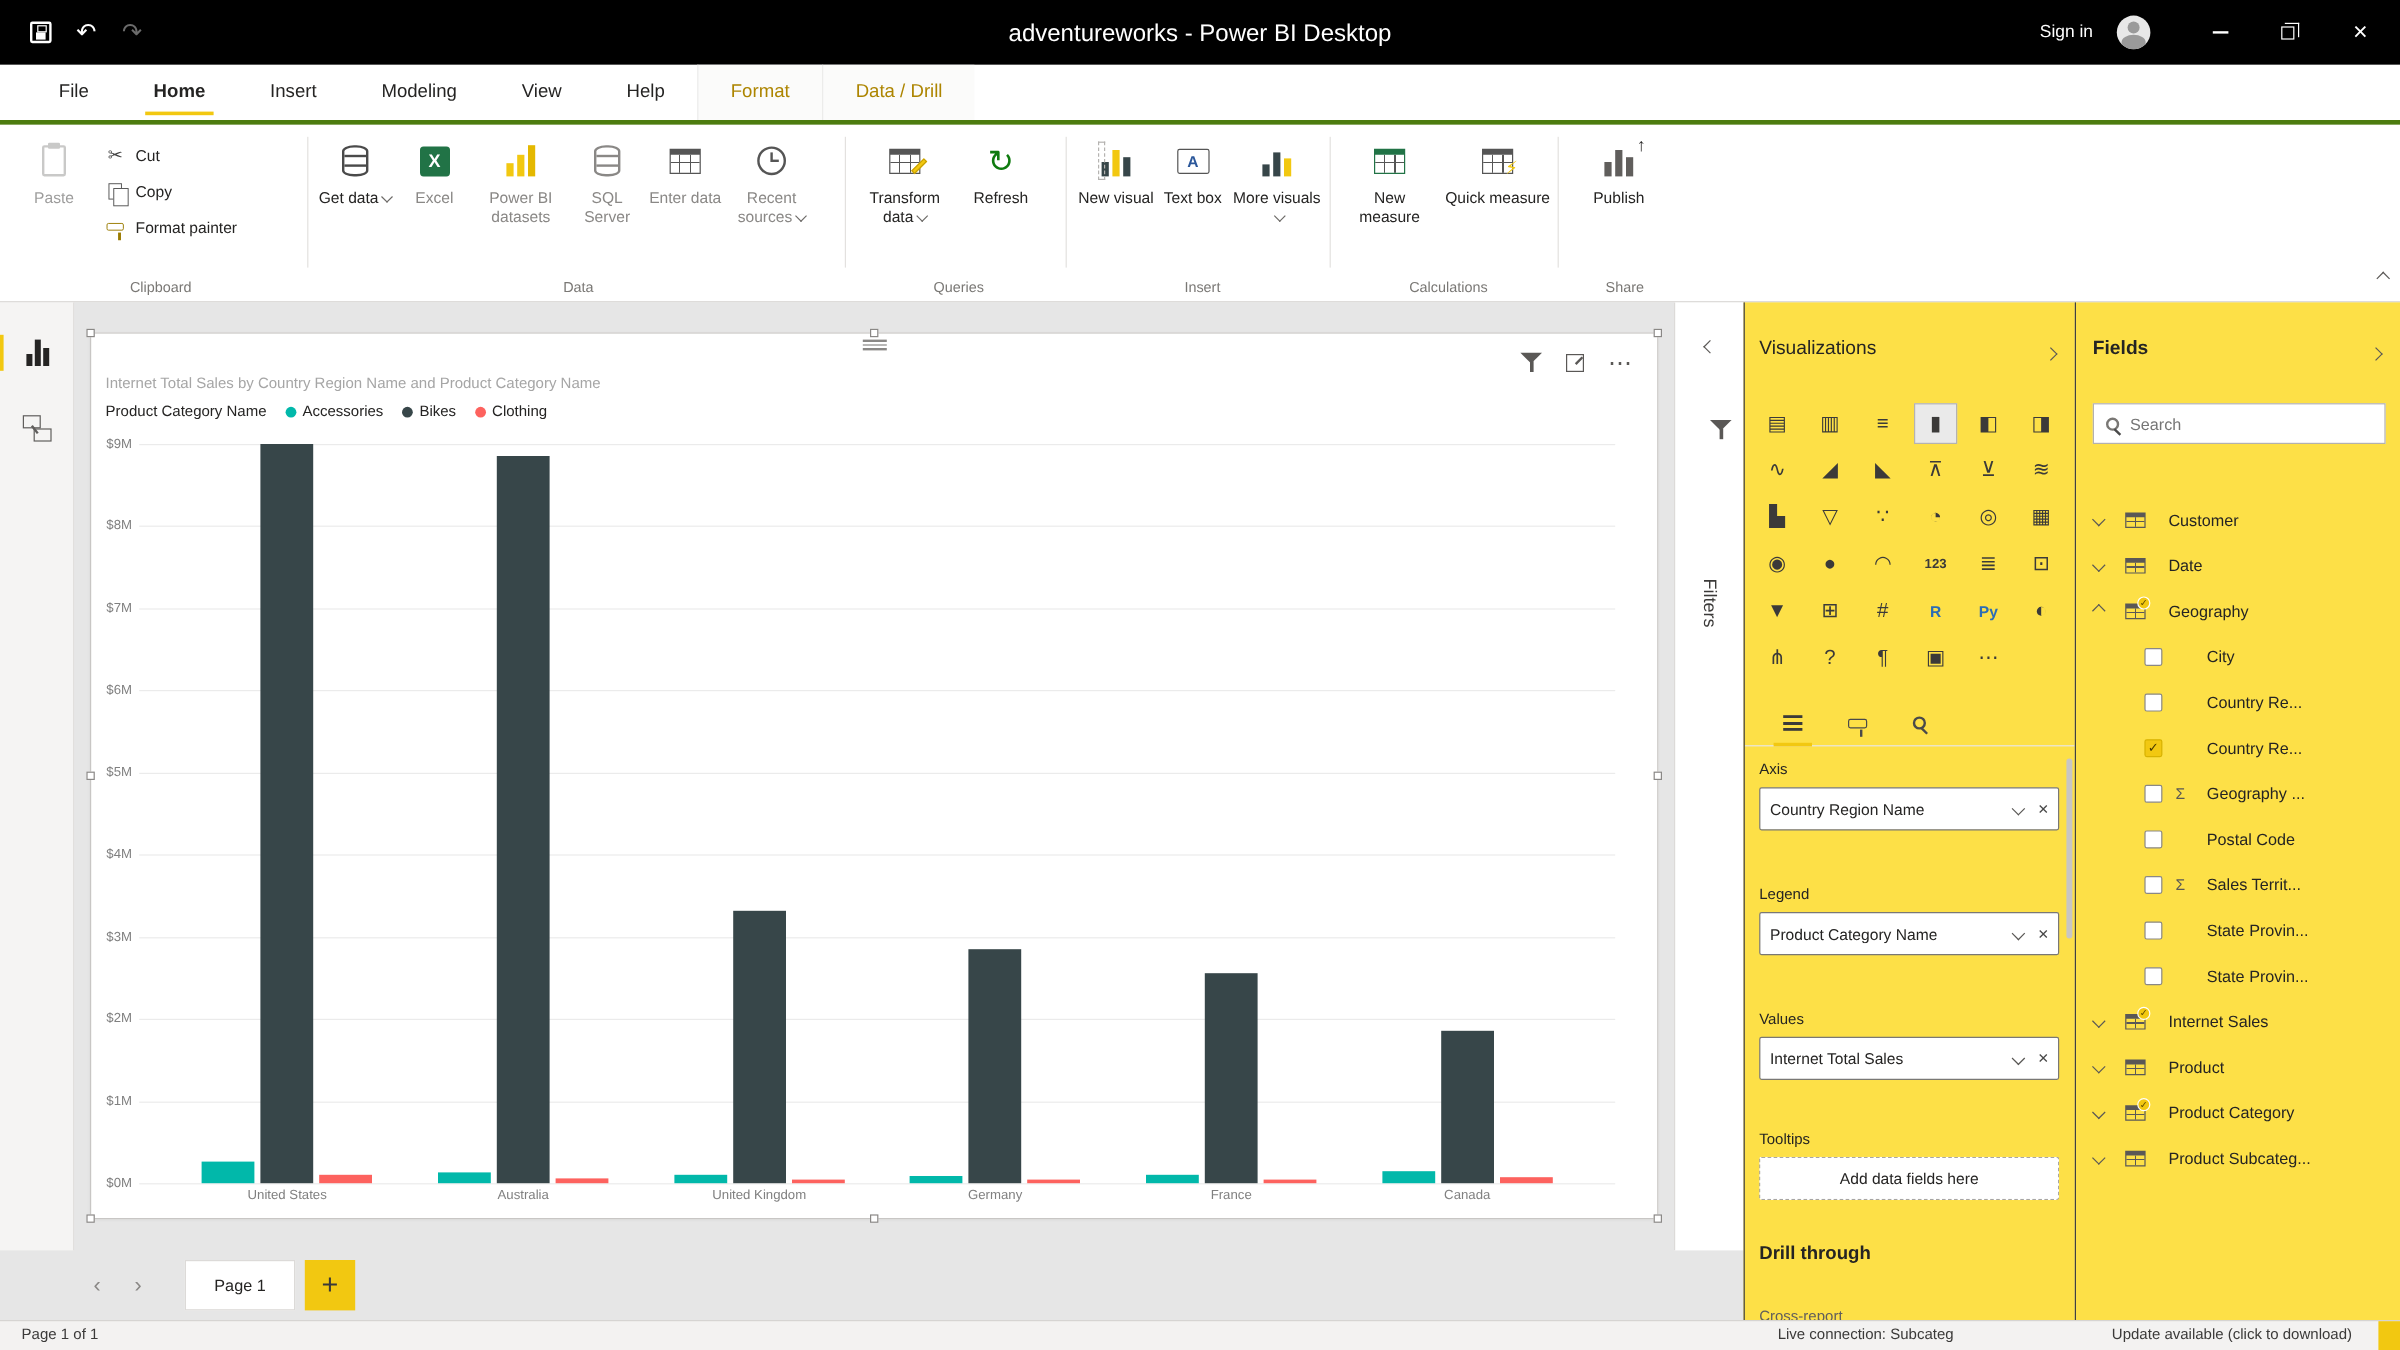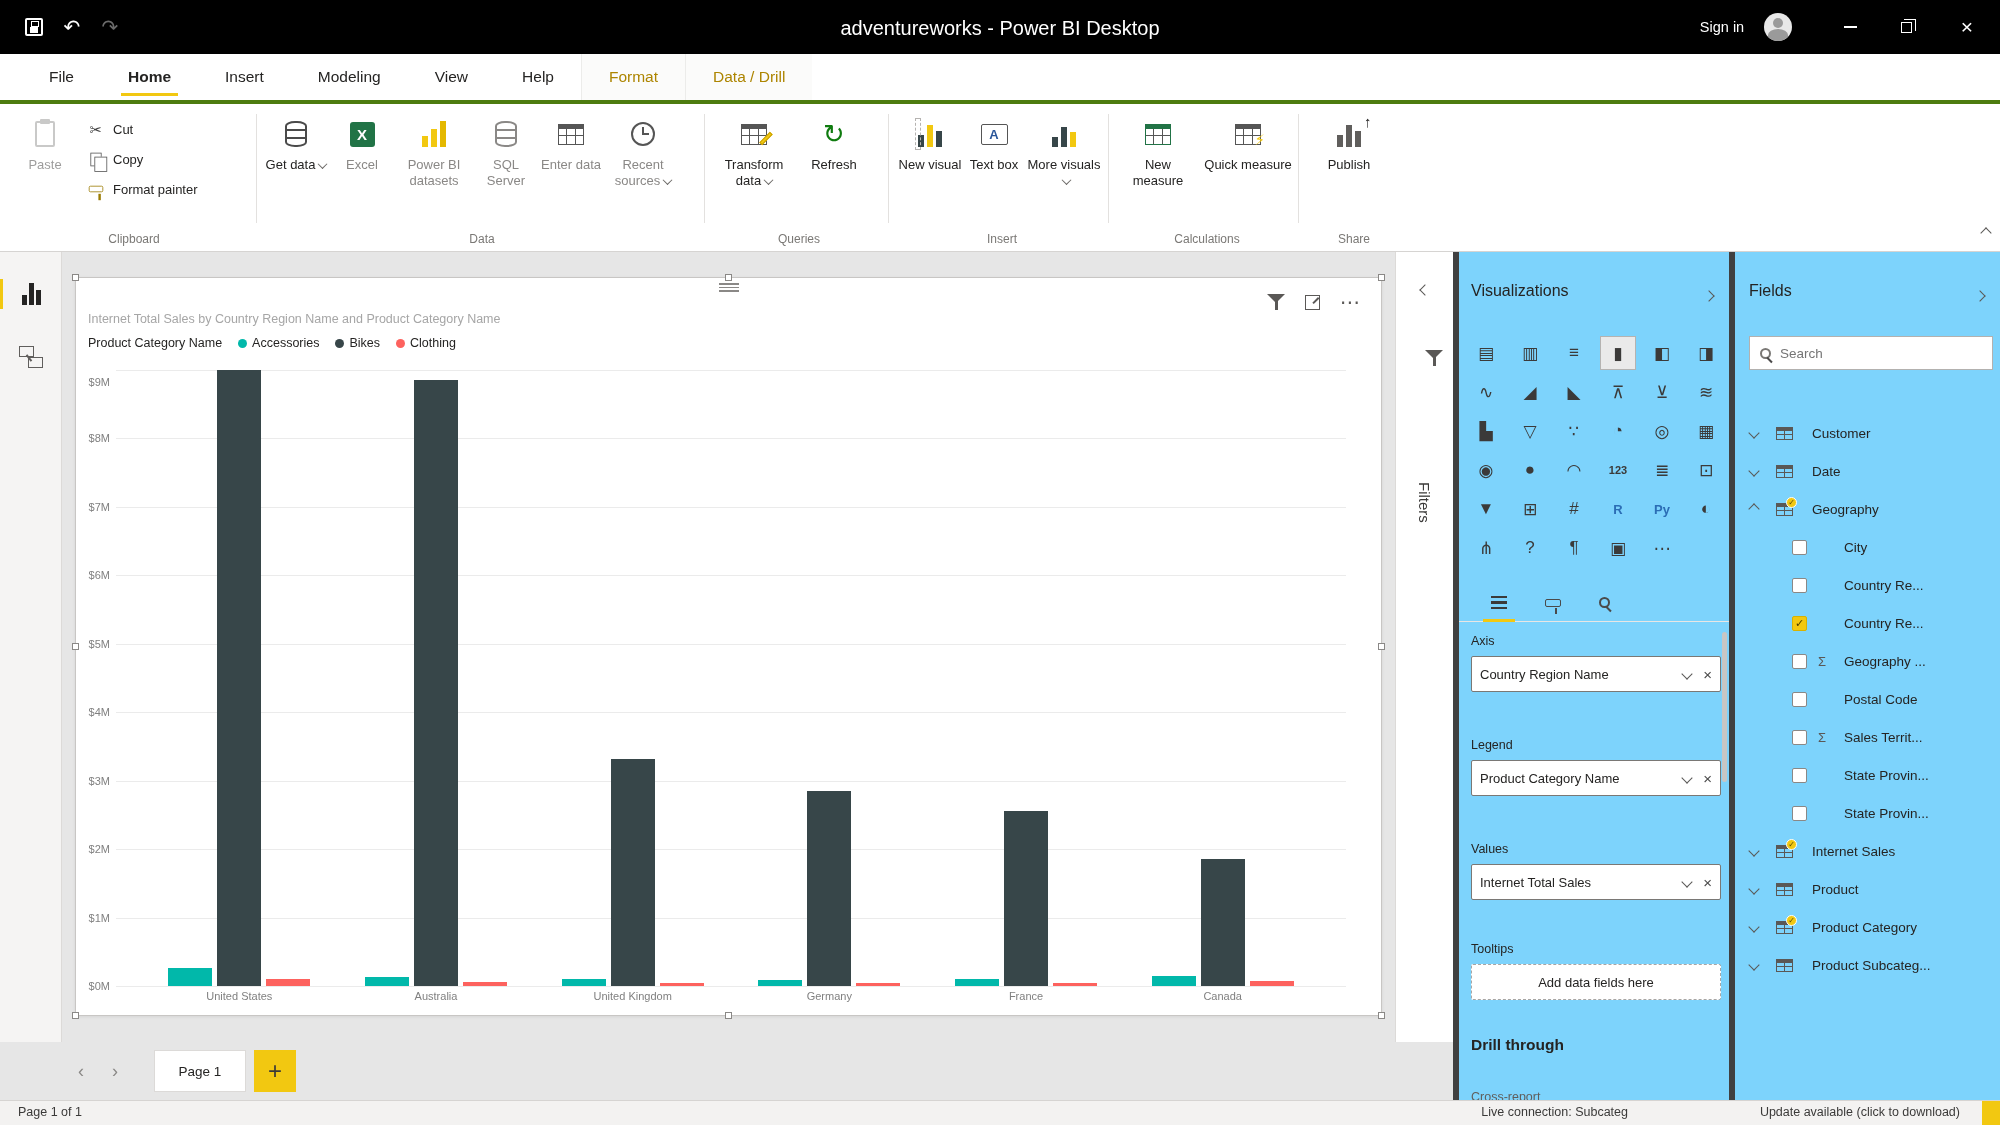--- a/index.html
+++ b/index.html
@@ -101,21 +101,21 @@
   .gridline { position:absolute; left:0; right:0; height:1px; background:#ebebeb; }
   .bar { position:absolute; bottom:0; }
   #x-labels { position:absolute; left:40px; top:712px; width:1230px; height:18px; }
   .xlab { position:absolute; transform:translateX(-50%); font-size:11px; color:#808080; white-space:nowrap; }
 
   
   #filterstrip { position:absolute; top:252px; left:1395px; width:58px; height:790px; background:#fff; border-left:1px solid #dcdad8; }
   .vtext { position:absolute; left:50%; transform:translateX(-50%); writing-mode:vertical-rl; font-size:15px; color:#3b3a39; }
 
   
-  .pane { position:absolute; top:252px; height:848px; background:#7dd3fc; border-left:6px solid #404040; overflow:hidden; }
+  .pane { position:absolute; top:252px; height:848px; background:#fde047; border-left:1px solid #404040; overflow:hidden; }
   .pane-title { position:absolute; font-size:16px; color:#252423; }
   .chev { display:inline-block; width:8px; height:8px; border-right:1.6px solid #5a5856; border-bottom:1.6px solid #5a5856; }
   .chev.down { transform:rotate(45deg); } .chev.up { transform:rotate(-135deg); }
   .chev.right { transform:rotate(-45deg); } .chev.left { transform:rotate(135deg); }
 
   #viz-grid { position:absolute; left:9px; top:84px; width:258px; display:grid; grid-template-columns:repeat(6,1fr); gap:5px 6px; }
   .vicon { width:36px; height:34px; display:flex; align-items:center; justify-content:center; font-size:17px; color:#3b3a39; cursor:default; border:1px solid transparent; }
   .vicon.sel { background:#eaeaea; border:1px solid #b5b3b1; }
   .vicon.blue { color:#2b6db5; font-weight:bold; font-size:13px; }
   .vicon.small { font-size:11px; font-weight:bold; }
@@ -437,21 +437,21 @@
     <div id="y-labels">
         <div class="ylab" style="top: 616px;">$0M</div>
         <div class="ylab" style="top: 547.6px;">$1M</div>
         <div class="ylab" style="top: 479.1px;">$2M</div>
         <div class="ylab" style="top: 410.7px;">$3M</div>
         <div class="ylab" style="top: 342.2px;">$4M</div>
         <div class="ylab" style="top: 273.8px;">$5M</div>
         <div class="ylab" style="top: 205.3px;">$6M</div>
         <div class="ylab" style="top: 136.9px;">$7M</div>
         <div class="ylab" style="top: 68.4px;">$8M</div>
-        <div class="ylab" style="top: 12px;">$9M</div>
+        <div class="ylab" style="top: 0px;">$9M</div>
       </div>
     <div id="chart-plot">
         <div class="gridline" style="top: 616px;"></div>
         <div class="gridline" style="top: 547.6px;"></div>
         <div class="gridline" style="top: 479.1px;"></div>
         <div class="gridline" style="top: 410.7px;"></div>
         <div class="gridline" style="top: 342.2px;"></div>
         <div class="gridline" style="top: 273.8px;"></div>
         <div class="gridline" style="top: 205.3px;"></div>
         <div class="gridline" style="top: 136.9px;"></div>
@@ -582,21 +582,21 @@
     <div class="sec-label" style="top:690px;">Tooltips</div>
     <div class="pill dashed" style="top:712px;">Add data fields here</div>
 
     <div class="drill-label" style="top:784px;">Drill through</div>
     <div class="sec-label" style="top:838px;color:#605e5c;">Cross-report</div>
 
     <div class="vscroll" style="top:380px;height:150px;"></div>
   </div>
 
   <div class="pane" id="fieldspane" style="left:1729px;width:271px;">
-    <div class="pane-title" style="left:14px;top:30px;">Fields</div>
+    <div class="pane-title" style="left:14px;top:30px;font-weight:bold;">Fields</div>
     <div class="abs" style="right:16px;top:34px;"><span class="chev right"></span></div>
     <div id="fp-search">
       <span class="mag" style="border-color:#7a7875;"></span>
       <input type="text" placeholder="Search" style="">
     </div>
     <div id="fields-list">
         <div class="frow">
           <div class="chevbox">
             <span class="chev down"></span>
           </div>

